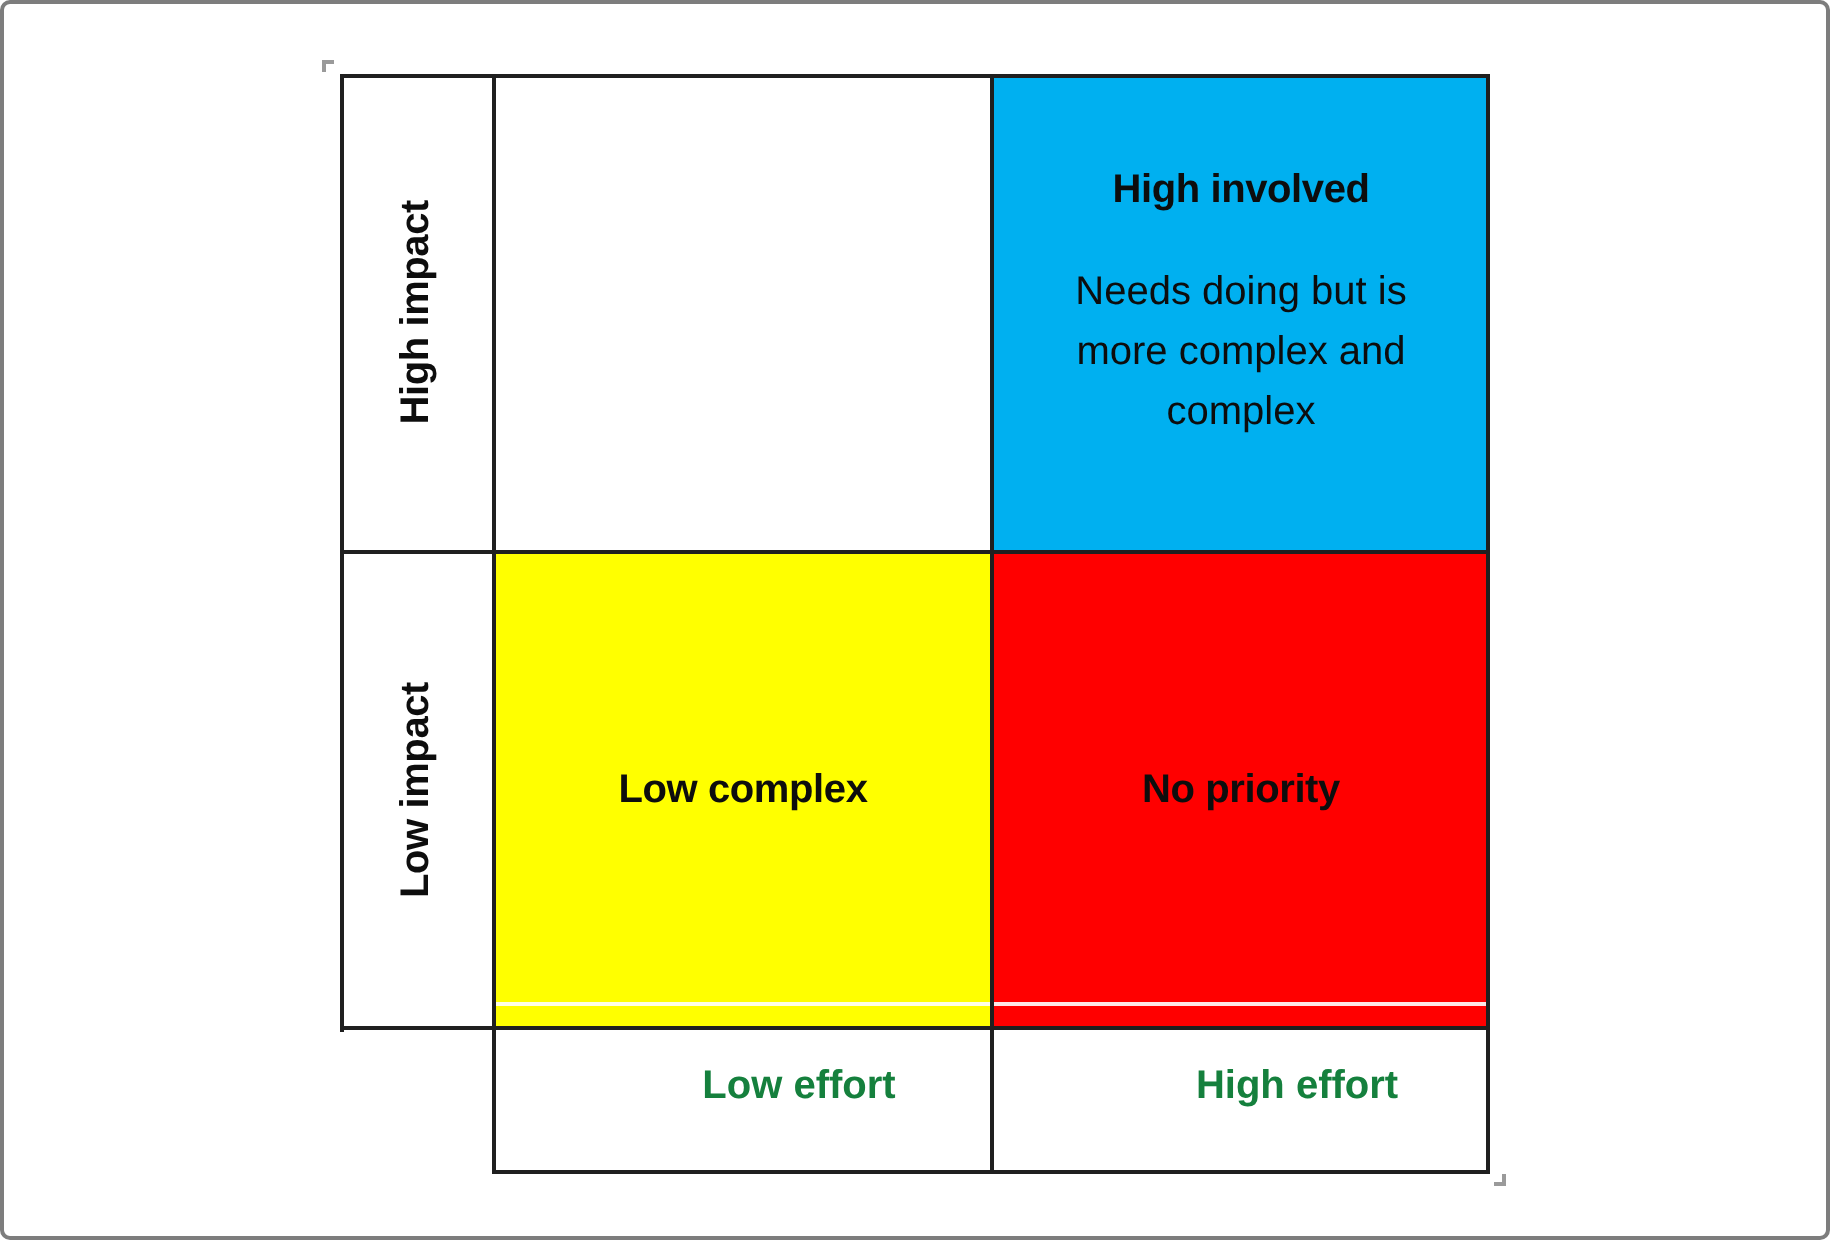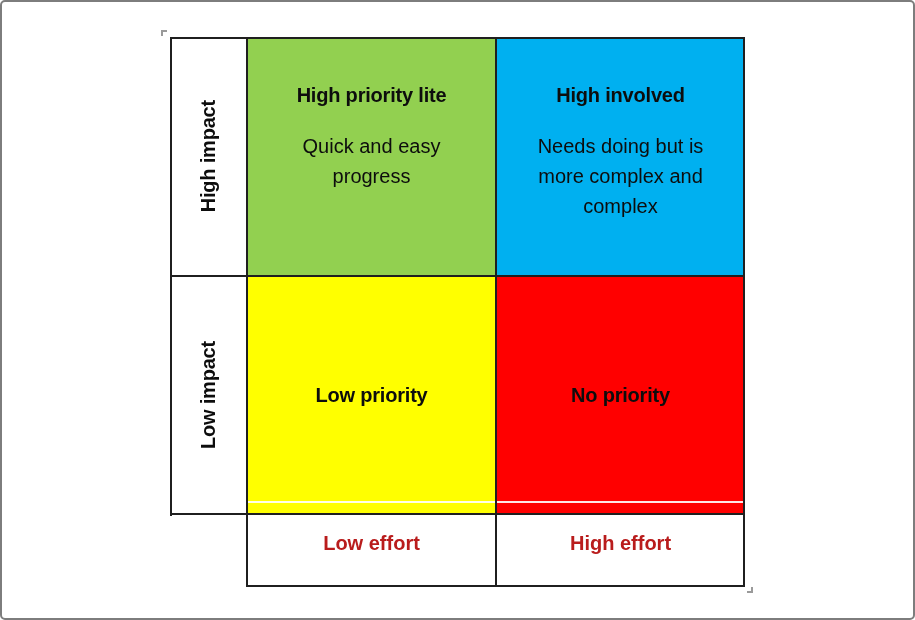--- a/index.html
+++ b/index.html
@@ -65,52 +65,46 @@
     display: flex; align-items: center; justify-content: center;
   }
   .side-label span {
     writing-mode: vertical-rl; transform: rotate(180deg);
     font-weight: bold; font-size: 20px; letter-spacing: -0.2px; color: #0d0d0d;
     white-space: nowrap;
   }
   .effort-cell {
     display: flex; align-items: center; justify-content: center;
     padding-bottom: 14px;
-    font-weight: bold; font-size: 20px; color: #b91c1c; text-align: center;
+    font-weight: bold; font-size: 20px; color: #15803d; text-align: center; margin-left: 28px;
   }
 </style>
 </head>
 <body>
 
 <div class="canvas">
   <div class="matrix">
 
     <div class="cell q-label-col row1 side-label">
       <span>High impact</span>
     </div>
     <div class="cell q-label-col row2 side-label">
       <span>Low impact</span>
     </div>
 
-    <div class="cell q-col1 row1 q-green" style="background: rgb(146, 208, 80);">
-      <div class="quad-content">
-        <div class="quad-title">High priority lite</div>
-        <div class="quad-desc">Quick and easy progress</div>
-      </div>
-    </div>
 
     <div class="cell q-col2 row1 q-blue" style="background: rgb(0, 176, 240);">
       <div class="quad-content">
         <div class="quad-title">High involved</div>
         <div class="quad-desc">Needs doing but is more complex and complex</div>
       </div>
     </div>
 
     <div class="cell q-col1 row2 center-cell" style="background: rgb(255, 255, 0);">
-      <div class="quad-title">Low priority</div>
+      <div class="quad-title">Low complex</div>
     </div>
 
     <div class="cell q-col2 row2 center-cell" style="background: rgb(255, 0, 0);">
       <div class="quad-title">No priority</div>
     </div>
 
     <div class="cell q-col1 row3 effort-cell">
       <span>Low effort</span>
     </div>
     <div class="cell q-col2 row3 effort-cell">

